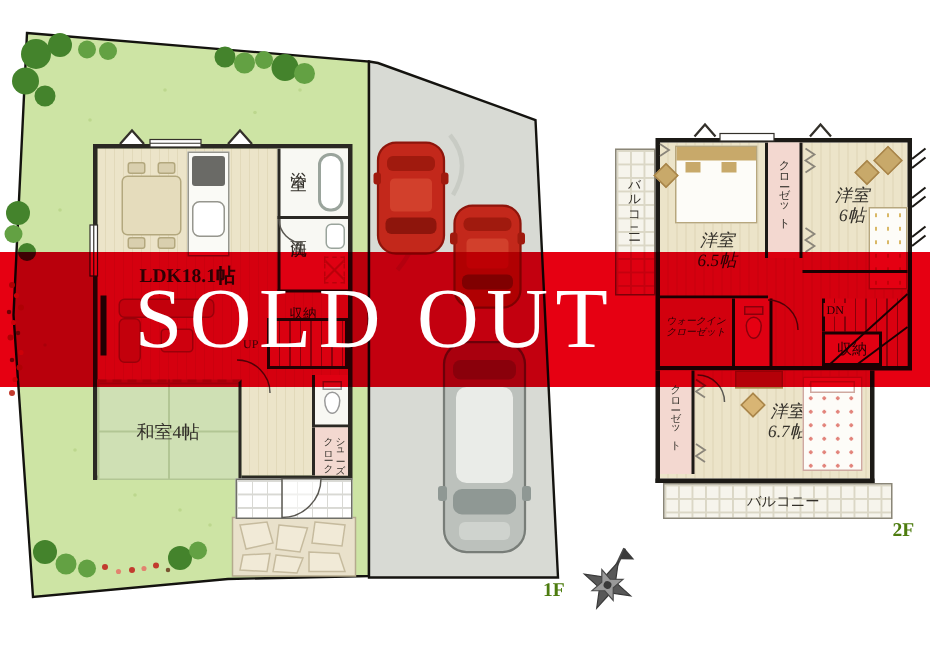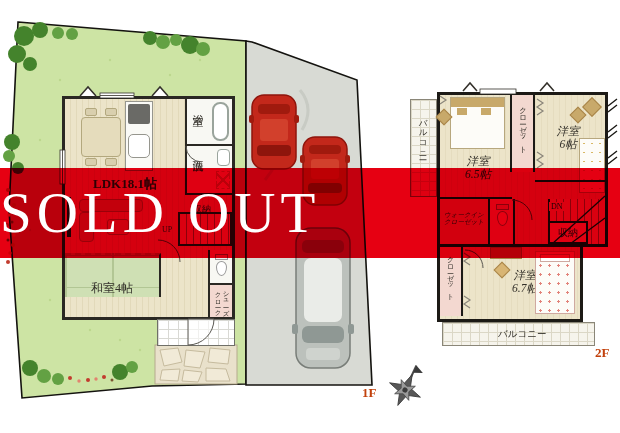--- a/index.html
+++ b/index.html
@@ -16,22 +16,22 @@
   .pink{background:#f3d8d0;}
   .whitefloor{background:#f8f8f3;}
   .wall3{border:3px solid #2a2823;}
   .vtext{writing-mode:vertical-rl;text-orientation:upright;letter-spacing:1px;line-height:1;}
   .lbl{white-space:nowrap;}
   .two-line{text-align:center;line-height:1.15;font-style:italic;}
   .stairs{background-color:#f2eee0;background-image:repeating-linear-gradient(90deg,transparent 0 6px,#9a988c 6px 7px);}
   .diamond{transform:rotate(45deg);background:#c8a96a;border:1px solid #a8854a;}
   #banner{left:0;top:168px;width:620px;height:90px;mix-blend-mode:multiply;z-index:5;}
   #banner-text{left:0;top:173px;width:500px;height:80px;z-index:6;color:#fff;
-    font-size:57px;letter-spacing:5px;text-align:left;line-height:80px;font-weight:400;}
-  .floorlabel{font-weight:bold;font-size:13px;color:#c2410c;z-index:3;
+    font-size:57px;letter-spacing:5px;text-align:center;line-height:80px;font-weight:400;}
+  .floorlabel{font-weight:bold;font-size:13px;color:#4d7c0f;z-index:3;
     font-family:"Liberation Serif","DejaVu Serif",serif;}
 </style>
 </head>
 <body>
 
 <div id="canvas">
 
   <svg class="abs" style="left:0;top:0;z-index:0" width="620" height="433" viewBox="0 0 620 433">
 
     <polygon points="18,22 246,41 246,384 152,386 22,398 9,210" fill="#cde4a4" stroke="#14130f" stroke-width="1.6"></polygon>
@@ -188,21 +188,21 @@
       <div class="abs" style="left:5px;top:4px;width:13px;height:6px;background:#eee;border:1px solid #999;"></div>
       <div class="abs" style="left:6px;top:11px;width:11px;height:15px;background:#fff;border:1px solid #999;border-radius:50% 50% 50% 50%/40% 40% 60% 60%;"></div>
     </div>
 
     <div class="abs pink" style="left:143px;top:186px;width:24px;height:32px;border-left:2px solid #2a2823;">
       <span class="abs vtext lbl" style="right:3px;top:2px;font-size:6.5px;">シューズ</span>
       <span class="abs vtext lbl" style="right:11px;top:2px;font-size:6.5px;">クローク</span>
     </div>
 
 
-    <div class="abs tatami" style="left:0;top:154px;width:96px;height:44px;border-top:2px dashed #b9a97c;border-right:2px solid #2a2823;">
+    <div class="abs tatami" style="left:0;top:154px;width:96px;height:67px;border-top:2px dashed #b9a97c;border-right:2px solid #2a2823;">
       <span class="abs lbl" style="left:26px;top:25px;font-size:12px;">和室4帖</span>
     </div>
   </div>
 
   <div class="abs tile" style="left:157px;top:319px;width:78px;height:27px;border:1.5px solid #6f6f68;z-index:1"></div>
 
   <div class="abs bgrid" style="left:410px;top:99px;width:27px;height:98px;border:1.5px solid #8a8678;z-index:1">
     <span class="abs vtext lbl" style="left:8px;top:13px;font-size:8.5px;">バルコニー</span>
   </div>
 

